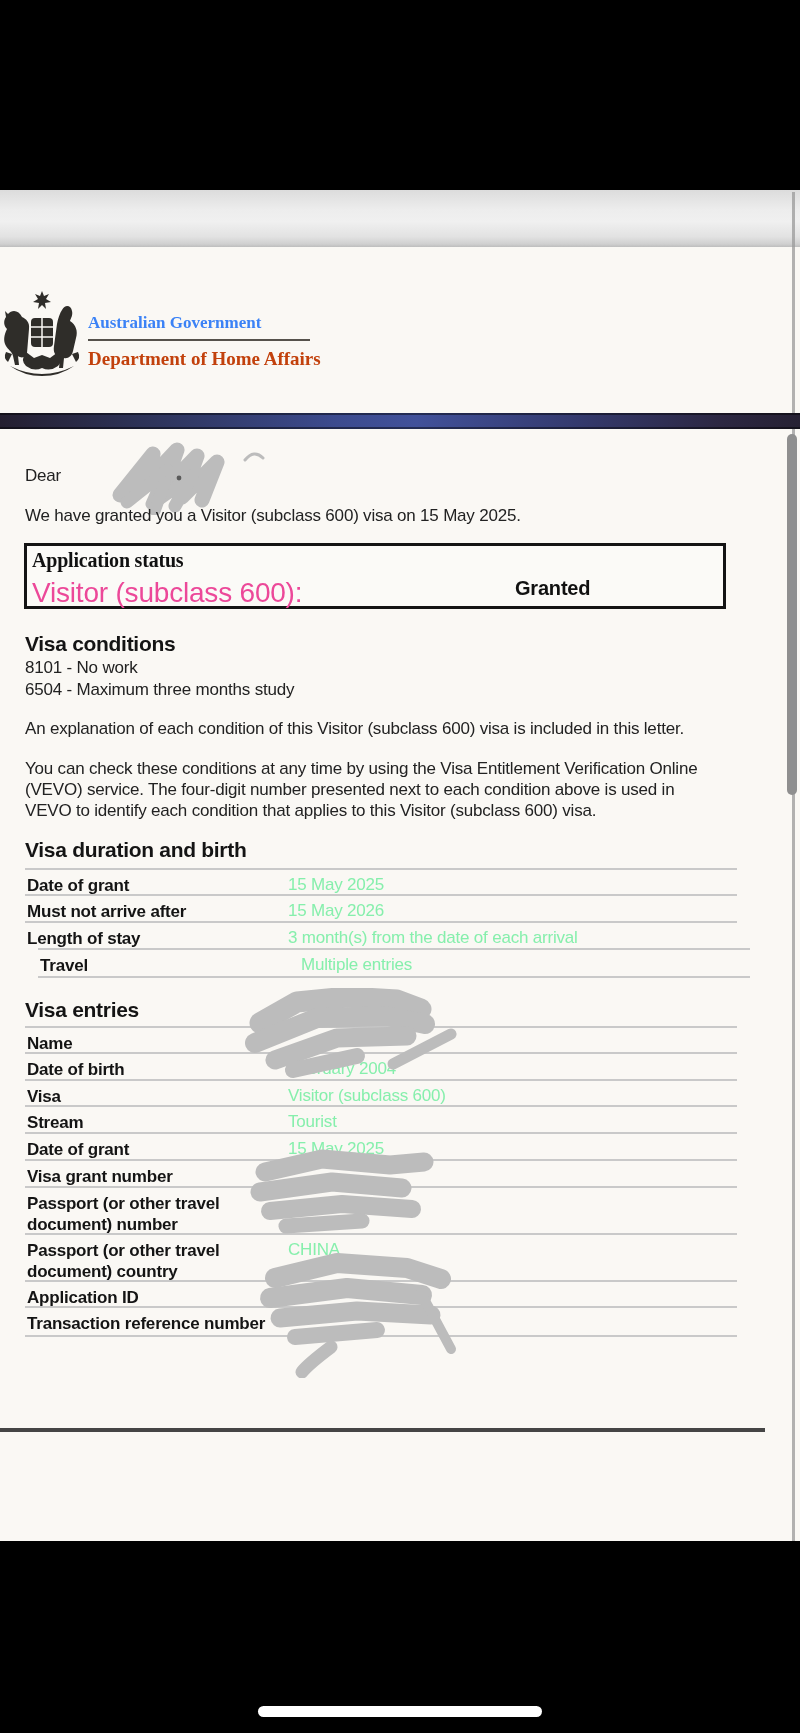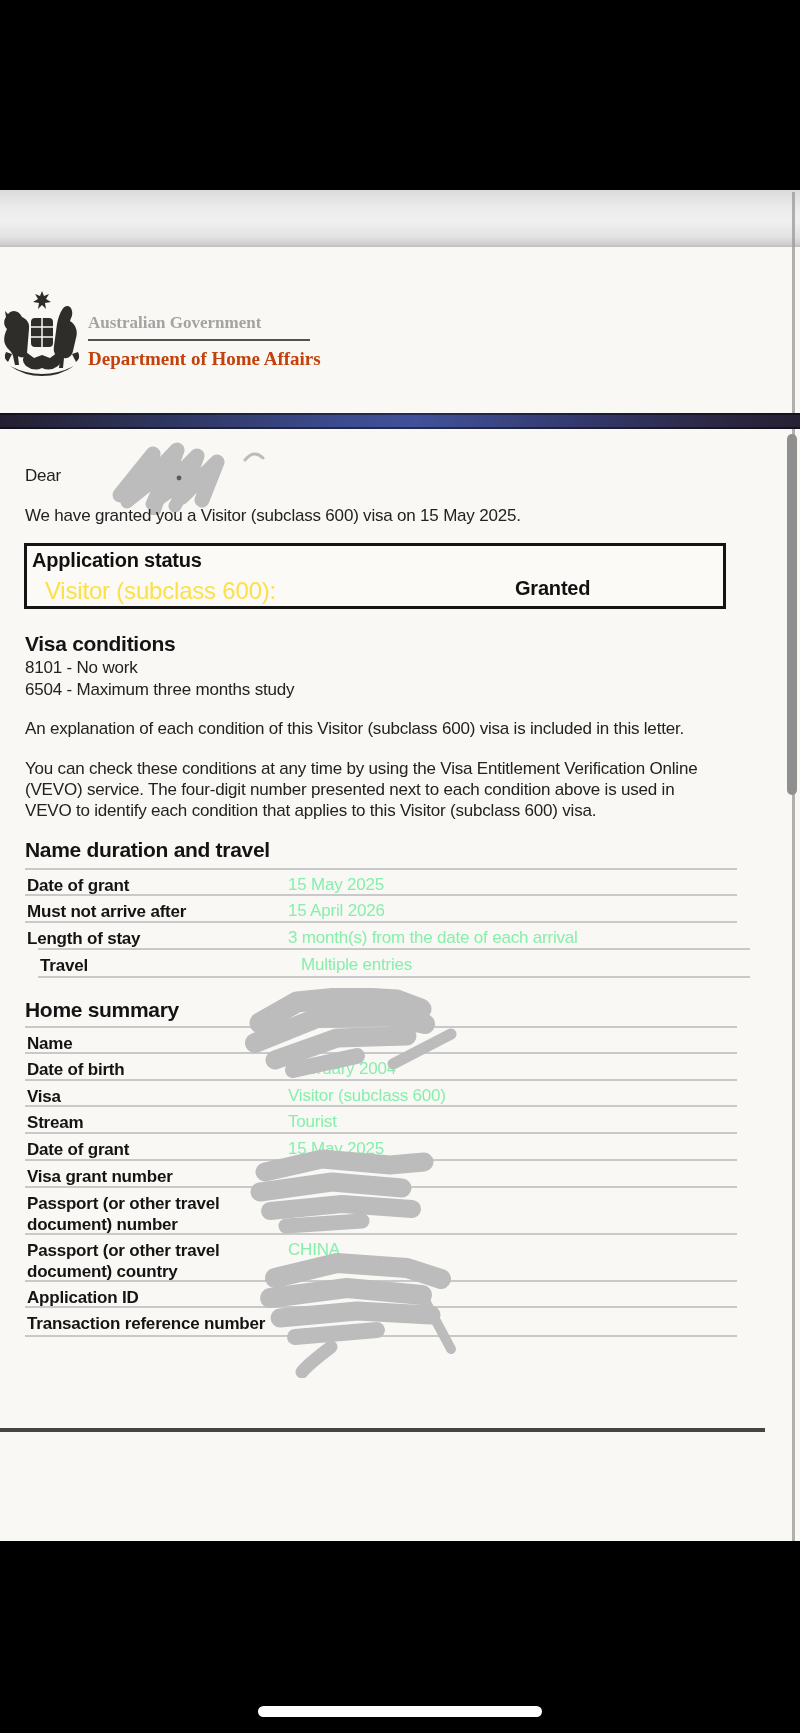--- a/index.html
+++ b/index.html
@@ -19,39 +19,39 @@
   
   .page{
     left:0;top:247px;width:800px;height:1294px;
     background:#faf8f4;
   }
   
   .edge-track{left:792px;top:192px;width:3px;height:1349px;background:#9a9a9a;opacity:.75;}
   .scroll-thumb{left:787px;top:434px;width:10px;height:361px;background:#8f8f8f;border-radius:5px;}
   
   .crest{left:2px;top:290px;width:80px;height:92px;}
-  .gov-name{left:88px;top:313px;font-family:"Liberation Serif","DejaVu Serif",serif;font-weight:bold;font-size:17px;color:#a3a3a3;white-space:nowrap;}
+  .gov-name{left:88px;top:313px;font-family:"Liberation Serif","DejaVu Serif",serif;font-weight:bold;font-size:17px;color:#3b82f6;white-space:nowrap;}
   .gov-rule{left:88px;top:339px;width:222px;height:2px;background:#55524c;}
   .dept-name{left:88px;top:348px;font-family:"Liberation Serif","DejaVu Serif",serif;font-weight:bold;font-size:19px;color:#c2410c;white-space:nowrap;}
   
   .navy-bar{
     left:0;top:413px;width:800px;height:16px;
     background:linear-gradient(90deg,#241f30 0%,#2c3154 16%,#3c4b8e 42%,#41519a 52%,#343a6e 72%,#2c2742 90%,#262133 100%);
     box-shadow:inset 0 2px 0 rgba(0,0,0,.45), inset 0 -2px 0 rgba(0,0,0,.45);
   }
   .body-text{font-size:17px;letter-spacing:-0.2px;white-space:nowrap;color:#222;}
   .salutation{left:25px;top:466px;}
   .intro{left:25px;top:506px;}
   
   .status-box{
     left:24px;top:543px;width:696px;height:60px;
     border:3px solid #141414;background:#fbfaf7;
   }
-  .status-title{left:32px;top:549px;font-size:20px;font-weight:bold;letter-spacing:-0.2px;color:#111;}
-  .status-visa{left:32px;top:577px;font-size:24px;letter-spacing:-0.2px;color:#fde047;margin-left:13px;}
+  .status-title{left:32px;top:549px;font-size:20px;font-weight:bold;letter-spacing:-0.2px;color:#111;font-family:Liberation Serif, serif;}
+  .status-visa{left:32px;top:577px;font-size:28px;letter-spacing:-0.2px;color:#ec4899;}
   .status-granted{left:515px;top:577px;font-size:20px;font-weight:bold;letter-spacing:-0.2px;color:#111;}
   .h2{font-size:21px;font-weight:bold;letter-spacing:-0.3px;color:#141414;white-space:nowrap;}
   .cond-head{left:25px;top:632px;}
   .cond-1{left:25px;top:658px;}
   .cond-2{left:25px;top:680px;}
   .expl{left:25px;top:719px;}
   .vevo-1{left:25px;top:759px;}
   .vevo-2{left:25px;top:780px;}
   .vevo-3{left:25px;top:801px;}
   .dur-head{left:25px;top:838px;}
@@ -122,41 +122,41 @@
   <div class="abs status-granted">Granted</div>
 
   <div class="abs h2 cond-head">Visa conditions</div>
   <div class="abs body-text cond-1">8101 - No work</div>
   <div class="abs body-text cond-2">6504 - Maximum three months study</div>
   <div class="abs body-text expl">An explanation of each condition of this Visitor (subclass 600) visa is included in this letter.</div>
   <div class="abs body-text vevo-1">You can check these conditions at any time by using the Visa Entitlement Verification Online</div>
   <div class="abs body-text vevo-2">(VEVO) service. The four-digit number presented next to each condition above is used in</div>
   <div class="abs body-text vevo-3">VEVO to identify each condition that applies to this Visitor (subclass 600) visa.</div>
 
-  <div class="abs h2 dur-head">Name duration and travel</div>
+  <div class="abs h2 dur-head">Visa duration and birth</div>
   <div class="abs tbl t-dur">
     <div class="trow r26" style="top:0;">
       <div class="tlabel">Date of grant</div>
       <div class="tvalue">15 May 2025</div>
     </div>
     <div class="trow r27" style="top:26px;">
       <div class="tlabel">Must not arrive after</div>
-      <div class="tvalue">15 April 2026</div>
+      <div class="tvalue">15 May 2026</div>
     </div>
     <div class="trow r27" style="top:53px;">
       <div class="tlabel">Length of stay</div>
       <div class="tvalue">3 month(s) from the date of each arrival</div>
     </div>
     <div class="trow r26" style="top:80px;margin-left:13px;">
       <div class="tlabel">Travel</div>
       <div class="tvalue">Multiple entries</div>
     </div>
   </div>
 
-  <div class="abs h2 sum-head">Home summary</div>
+  <div class="abs h2 sum-head">Visa entries</div>
   <div class="abs tbl t-sum">
     <div class="trow r26" style="top:0;">
       <div class="tlabel">Name</div>
       <div class="tvalue"></div>
     </div>
     <div class="trow r27" style="top:26px;">
       <div class="tlabel">Date of birth</div>
       <div class="tvalue">February 2004</div>
     </div>
     <div class="trow r26" style="top:53px;">

